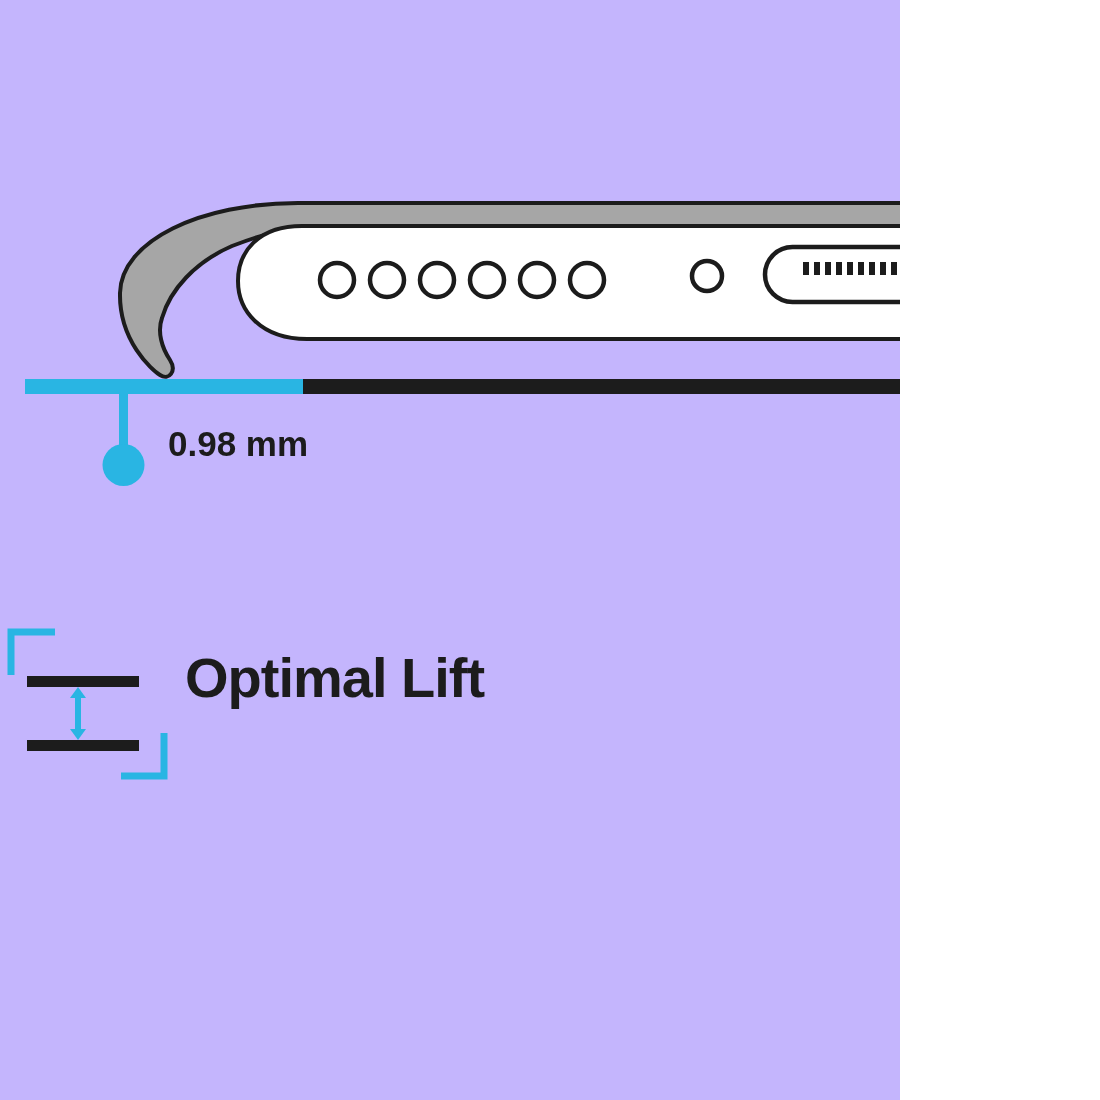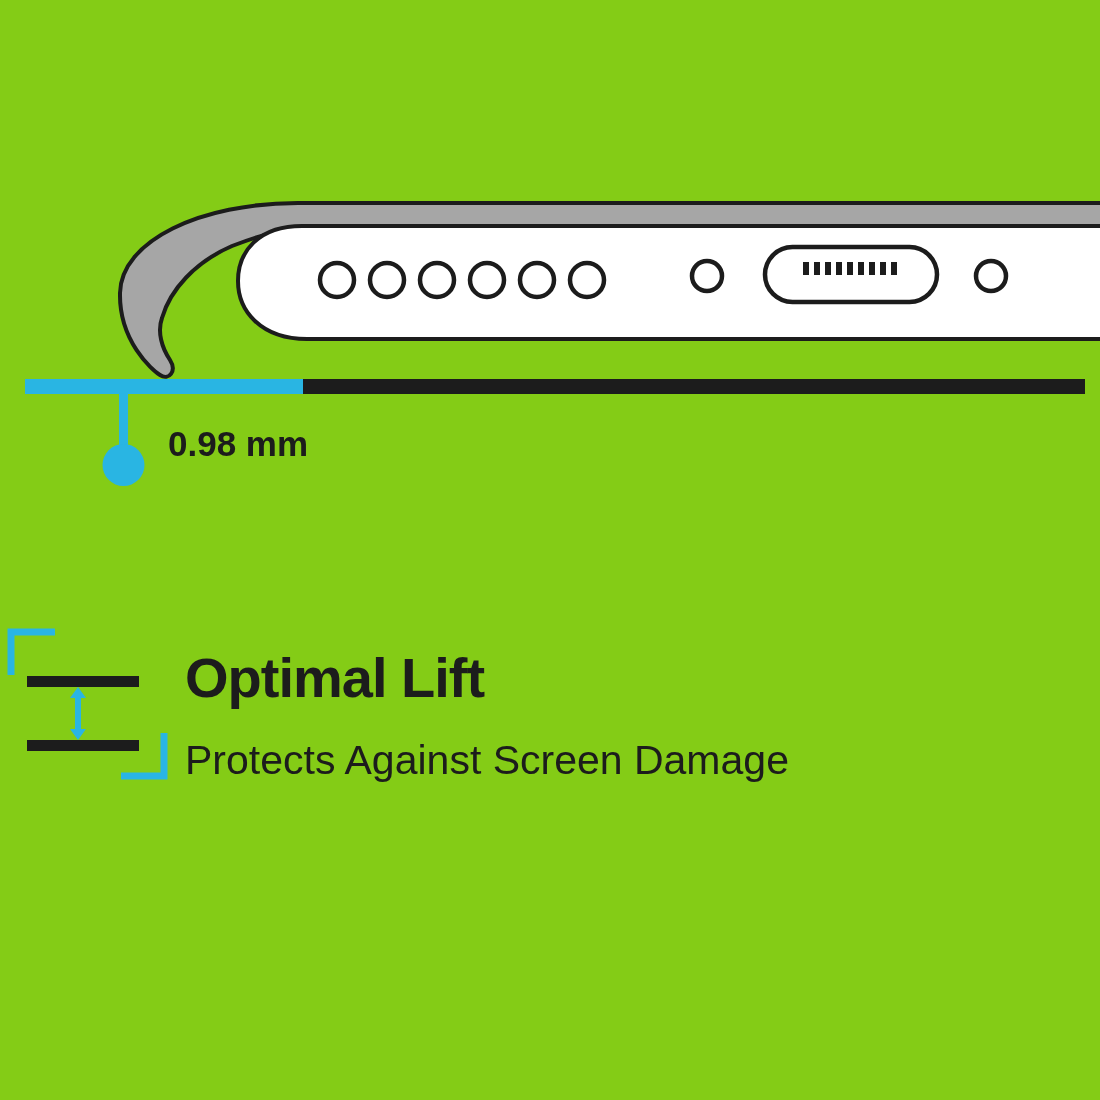--- a/index.html
+++ b/index.html
@@ -5,22 +5,22 @@
   :root{
     --accent:#29b5e3;
     --ink:#1c1c1c;
     --case-gray:#a6a6a6;
   }
   *{margin:0;padding:0;box-sizing:border-box;}
   html,body{background:#ffffff;}
   body{font-family:"Liberation Sans", sans-serif;}
   .canvas{
     position:relative;
-    width:1100px;height:1100px;
-    background:#84cc16;
+    width:900px;height:1100px;
+    background:#c4b5fd;
     overflow:hidden;
   }
   svg{display:block;}
   .illustration{position:absolute;top:0;left:0;}
   .case-shape{fill:var(--case-gray);stroke:var(--ink);stroke-width:4;stroke-linejoin:round;}
   .phone-shape{fill:#ffffff;stroke:var(--ink);stroke-width:4;stroke-linejoin:round;}
   .hole{fill:#ffffff;stroke:var(--ink);stroke-width:4.5;}
   .port{fill:#ffffff;stroke:var(--ink);stroke-width:4.5;}
   .pin{fill:var(--ink);}
   .ruler-accent{fill:var(--accent);}
@@ -99,15 +99,14 @@
     <path class="bracket" d="M50 5 H6 V48"></path>
     <rect class="gap-line" x="22" y="49" width="112" height="11"></rect>
     <line class="arrow-line" x1="73" y1="68" x2="73" y2="105"></line>
     <polygon class="arrow-head" points="73,60 65,71 81,71"></polygon>
     <polygon class="arrow-head" points="73,113 65,102 81,102"></polygon>
     <rect class="gap-line" x="22" y="113" width="112" height="11"></rect>
     <path class="bracket" d="M116 149 H159 V106"></path>
   </svg>
 
   <h1 class="feature-title">Optimal Lift</h1>
-  <p class="feature-subtitle">Protects Against Screen Damage</p>
 
 </div>
 
 </body></html>

